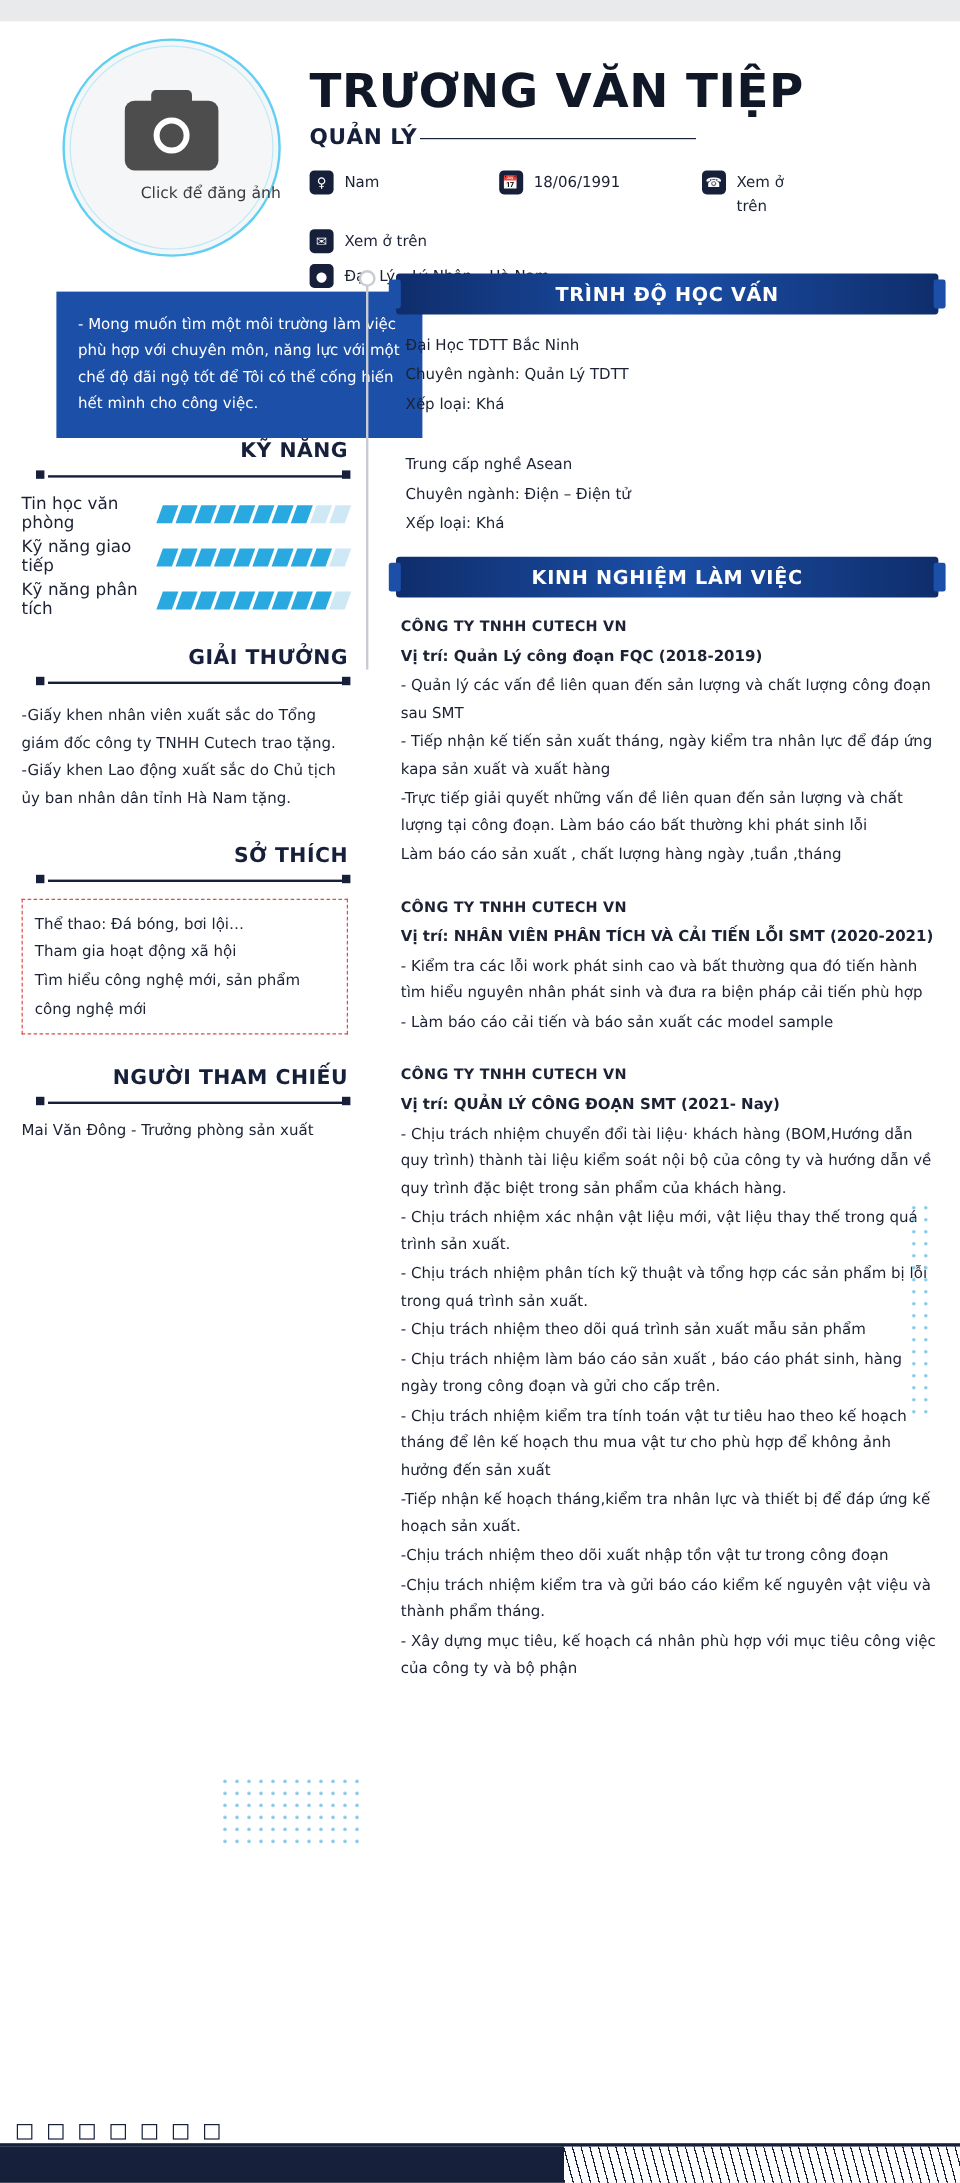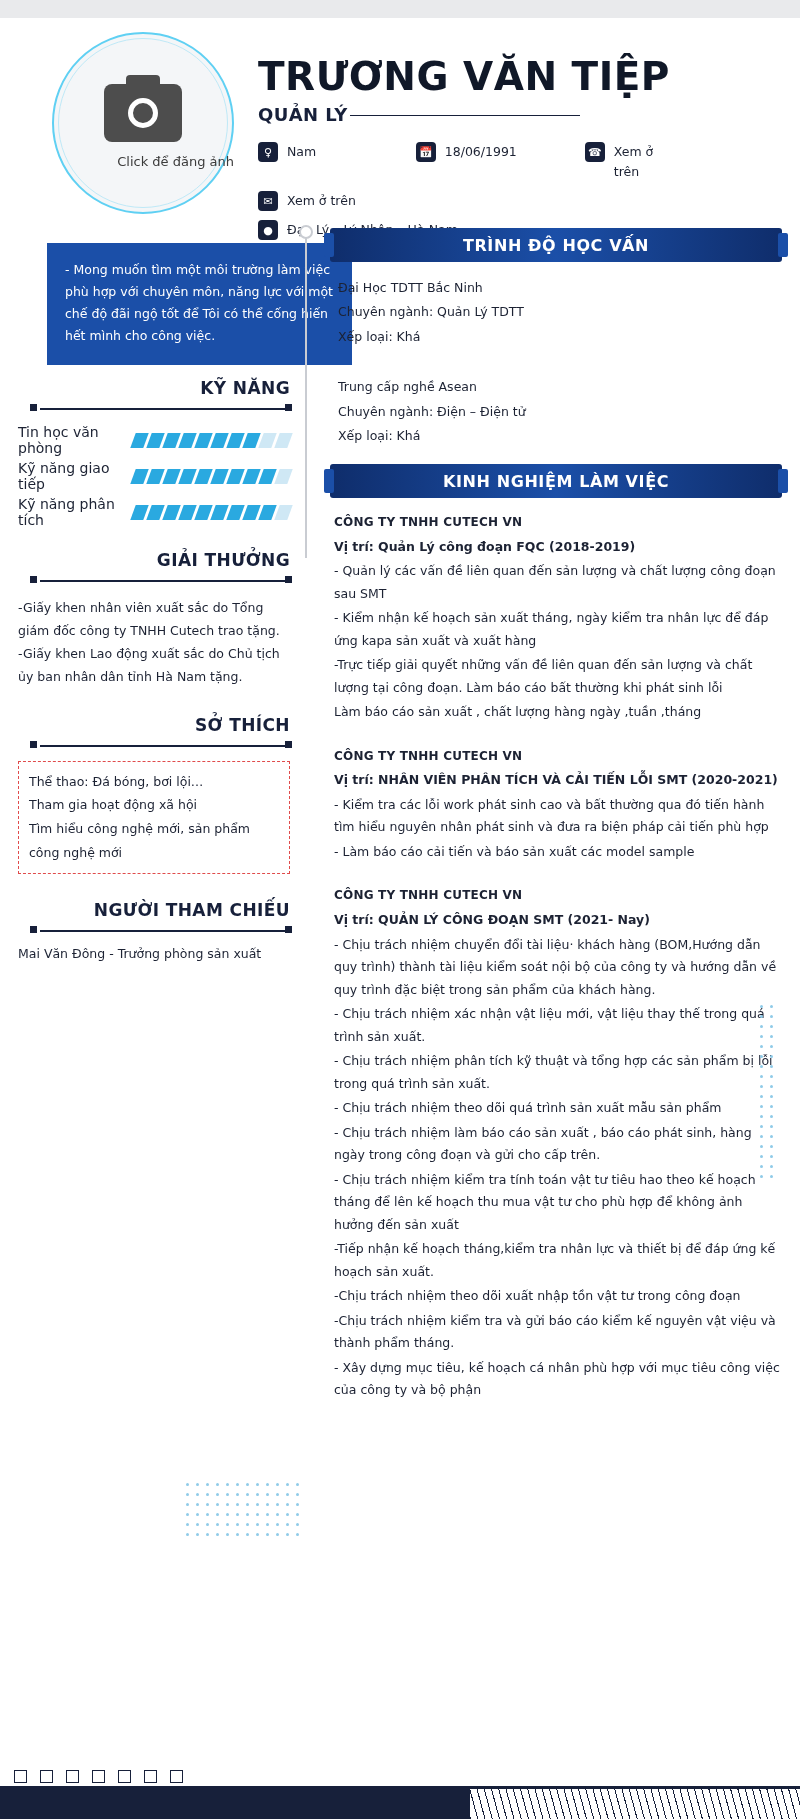--- a/index.html
+++ b/index.html
@@ -63,21 +63,21 @@
   .c1 { width:138px; }
   .c2 { width:150px; }
 
   
   .objective {
     position:absolute; left:0; top:243px; width:305px; padding:16px 18px 18px 18px;
     background:#1b4fa8; color:#fff; font-size:12.5px; line-height:1.75;margin-left:47px;
   }
   .leftcol { position:absolute; left:0; top:360px; width:308px; }
 
-  .sec-title-left { position:relative; margin:18px 18px 10px 18px; height:26px; }
+  .sec-title-left { position:relative; margin:6px 18px 10px 18px; height:26px; }
   .sec-title-left .t {
     position:absolute; right:0; top:0; font-size:17px; font-weight:bold; color:#17203a; letter-spacing:.4px;
   }
   .sec-title-left .ln { position:absolute; left:22px; right:0; top:30px; height:2px; background:#17203a; }
   .sq { position:absolute; width:7px; height:7px; background:#17203a; top:26px; }
   .sq.l { left:12px; }
   .sq.r { right:-2px; }
 
   .skills { margin:22px 18px 0 18px; }
   .skill { display:flex; align-items:center; height:28px; margin-bottom:8px; }
@@ -297,21 +297,21 @@
     </div>
 
     <div class="rbanner" style="margin-top:16px;">
       <span class="t">KINH NGHIỆM LÀM VIỆC</span>
     </div>
 
     <div class="exp">
       <p class="co">CÔNG TY TNHH CUTECH VN</p>
       <p><b>Vị trí: Quản Lý công đoạn FQC (2018-2019)</b></p>
       <p>- Quản lý các vấn đề liên quan đến sản lượng và chất lượng công đoạn sau SMT</p>
-      <p>- Kiểm nhận kế hoạch sản xuất tháng, ngày kiểm tra nhân lực để đáp ứng kapa sản xuất và xuất hàng</p>
+      <p>- Tiếp nhận kế tiến sản xuất tháng, ngày kiểm tra nhân lực để đáp ứng kapa sản xuất và xuất hàng</p>
       <p>-Trực tiếp giải quyết những vấn đề liên quan đến sản lượng  và chất lượng tại công đoạn. Làm báo cáo bất thường khi  phát sinh lỗi</p>
       <p>Làm báo cáo sản xuất , chất lượng hàng ngày ,tuần ,tháng</p>
       <div class="spacer"></div>
     </div>
 
     <div class="exp">
       <p class="co">CÔNG TY TNHH CUTECH VN</p>
       <p><b>Vị trí: NHÂN VIÊN PHÂN TÍCH VÀ CẢI TIẾN LỖI SMT (2020-2021)</b></p>
       <p>- Kiểm tra các lỗi work phát sinh cao và bất thường qua đó tiến hành tìm hiểu nguyên nhân phát sinh và đưa ra biện pháp cải tiến phù hợp</p>
       <p>- Làm báo cáo cải tiến và báo sản xuất các model sample</p>

